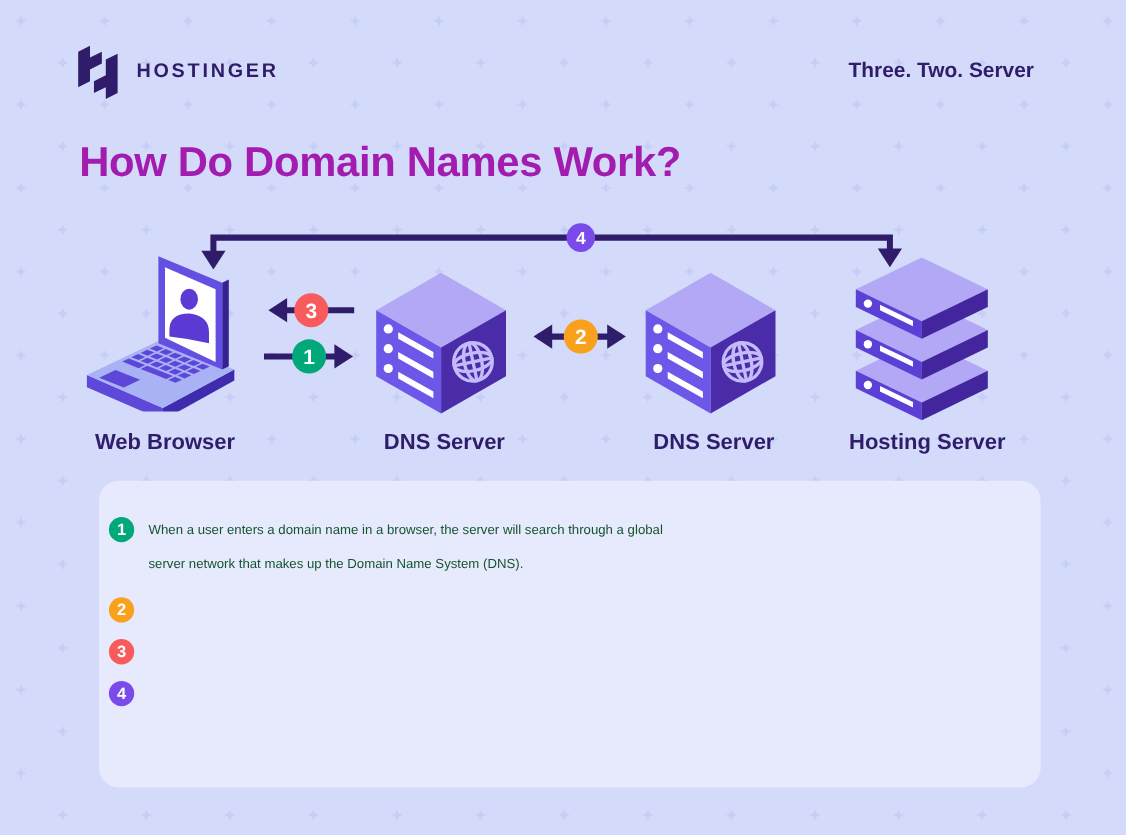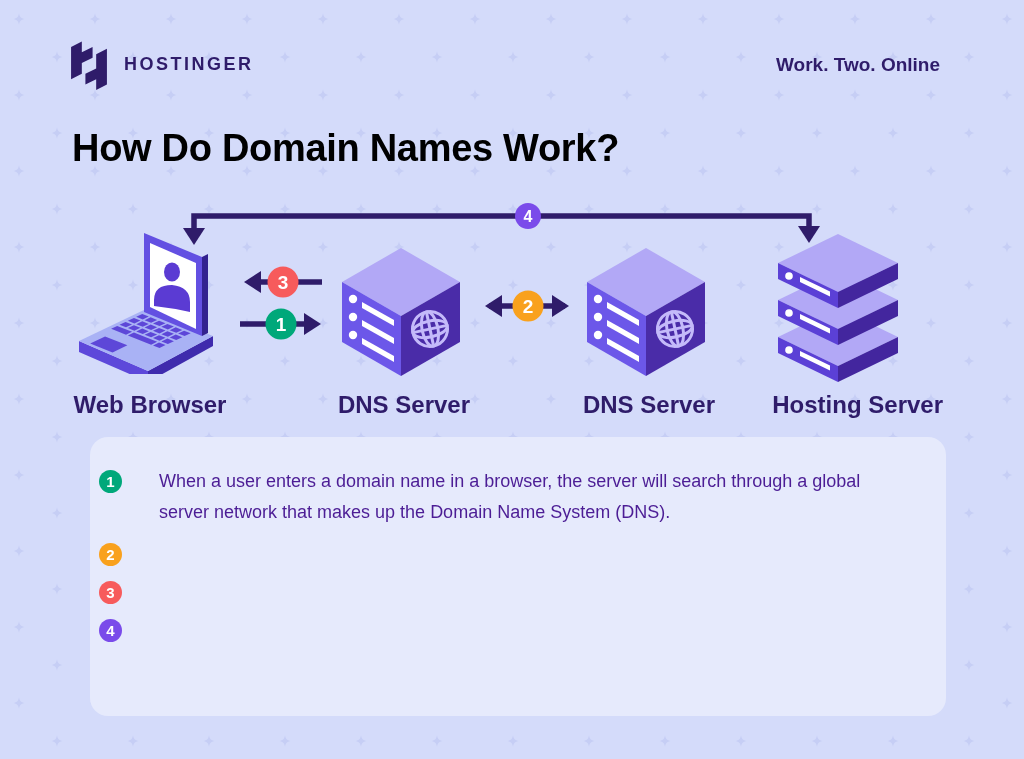--- a/index.html
+++ b/index.html
@@ -11,47 +11,47 @@
     color:#2f1c6a;
   }
   .bg-pattern { position:absolute; inset:0; width:1024px; height:759px; }
 
   
   .logo-wrap { position:absolute; left:66px; top:38px; display:flex; align-items:center; gap:12px; }
   .brand-text { font-size:18px; font-weight:bold; letter-spacing:2.5px; color:#2f1c6a; }
   .tagline { position:absolute; right:84px; top:54px; font-size:19px; font-weight:bold; color:#2f1c6a; }
 
   
-  .page-title { position:absolute; left:72px; top:127px; font-size:38px; font-weight:bold; letter-spacing:-0.3px; color:#000000; }
+  .page-title { position:absolute; left:72px; top:127px; font-size:38px; font-weight:bold; letter-spacing:-0.3px; color:#a21caf; }
 
   
   .icon { position:absolute; }
   .laptop-icon  { left:68px;  top:224px; }
   .cube-1       { left:336px; top:246px; }
   .cube-2       { left:581px; top:246px; }
   .stack-icon   { left:768px; top:234px; }
-  .node-label { position:absolute; top:391px; width:200px; text-align:center; font-size:24px; font-weight:bold; color:#2f1c6a; }
-  .nl-0 { left:50px; } .nl-1 { left:304px; } .nl-2 { left:549px; } .nl-3 { left:743px;text-align:right; }
+  .node-label { position:absolute; top:391px; width:200px; text-align:center; font-size:20px; font-weight:bold; color:#2f1c6a; }
+  .nl-0 { left:50px; } .nl-1 { left:304px; } .nl-2 { left:549px; } .nl-3 { left:743px; }
   .arrows-overlay { position:absolute; left:0; top:0; width:1024px; height:759px; pointer-events:none; }
   .badge-num { font-family:"Liberation Sans", sans-serif; font-weight:bold; fill:#ffffff; }
 
   
   .steps-panel {
     position:absolute; left:90px; top:437px; width:856px; height:279px;
     background:#e6eafc; border-radius:18px;
     padding:29px 12px 24px 9px;
     display:flex; flex-direction:column; gap:11px;
   }
   .step-row { display:flex; align-items:flex-start; gap:13px; }
   .step-badge {
     flex:0 0 auto; width:23px; height:23px; border-radius:50%;
     color:#fff; font-size:15px; font-weight:bold;
     display:flex; align-items:center; justify-content:center; margin-top:4px;
   }
-  .step-text { font-size:18px; line-height:31px; color:#4c1d95; white-space:pre-line;margin-left:24px; }
+  .step-text { font-size:12px; line-height:31px; color:#14532d; white-space:pre-line; }
 </style>
 </head>
 <body>
 
 <div class="page">
 
   <svg class="bg-pattern" xmlns="http://www.w3.org/2000/svg">
     <defs>
       <pattern id="stars" width="76" height="76" patternUnits="userSpaceOnUse">
         <path fill="#c6cef5" d="M19,13 C19.9,17.4 20.6,18.1 25,19 C20.6,19.9 19.9,20.6 19,25 C18.1,20.6 17.4,19.9 13,19 C17.4,18.1 18.1,17.4 19,13 Z"></path>
@@ -61,21 +61,21 @@
     <rect x="0" y="0" width="1024" height="759" fill="url(#stars)"></rect>
   </svg>
 
   <div class="logo-wrap">
     <svg width="46" height="52" viewBox="0 0 48 58">
       <path fill="#2f1c6a" d="M4,10 L16,4 L16,16 L28,10 L28,22 L16,28 L16,40 L4,46 Z"></path>
       <path fill="#2f1c6a" d="M32,18 L44,12 L44,52 L32,58 L32,46 L20,52 L20,40 L32,34 Z"></path>
     </svg>
     <span class="brand-text">HOSTINGER</span>
   </div>
-  <div class="tagline">Work. Two. Online</div>
+  <div class="tagline">Three. Two. Server</div>
 
   <h1 class="page-title">How Do Domain Names Work?</h1>
 
   <svg class="icon laptop-icon" width="170" height="150" viewBox="0 0 170 150">
     <g>
       <polygon points="11,117 80,147 80,158 11,128" fill="#5d48da"></polygon>
       <polygon points="80,147 145,112 145,122 80,158" fill="#3f2bad"></polygon>
       <polygon points="11,117 78,85 145,112 80,147" fill="#a9b2f5"></polygon>
       <g fill="#5d47d8" transform="matrix(0.93,0.37,-0.93,0.44,78,85)">
         <rect x="4" y="8" width="7" height="6.5"></rect>

